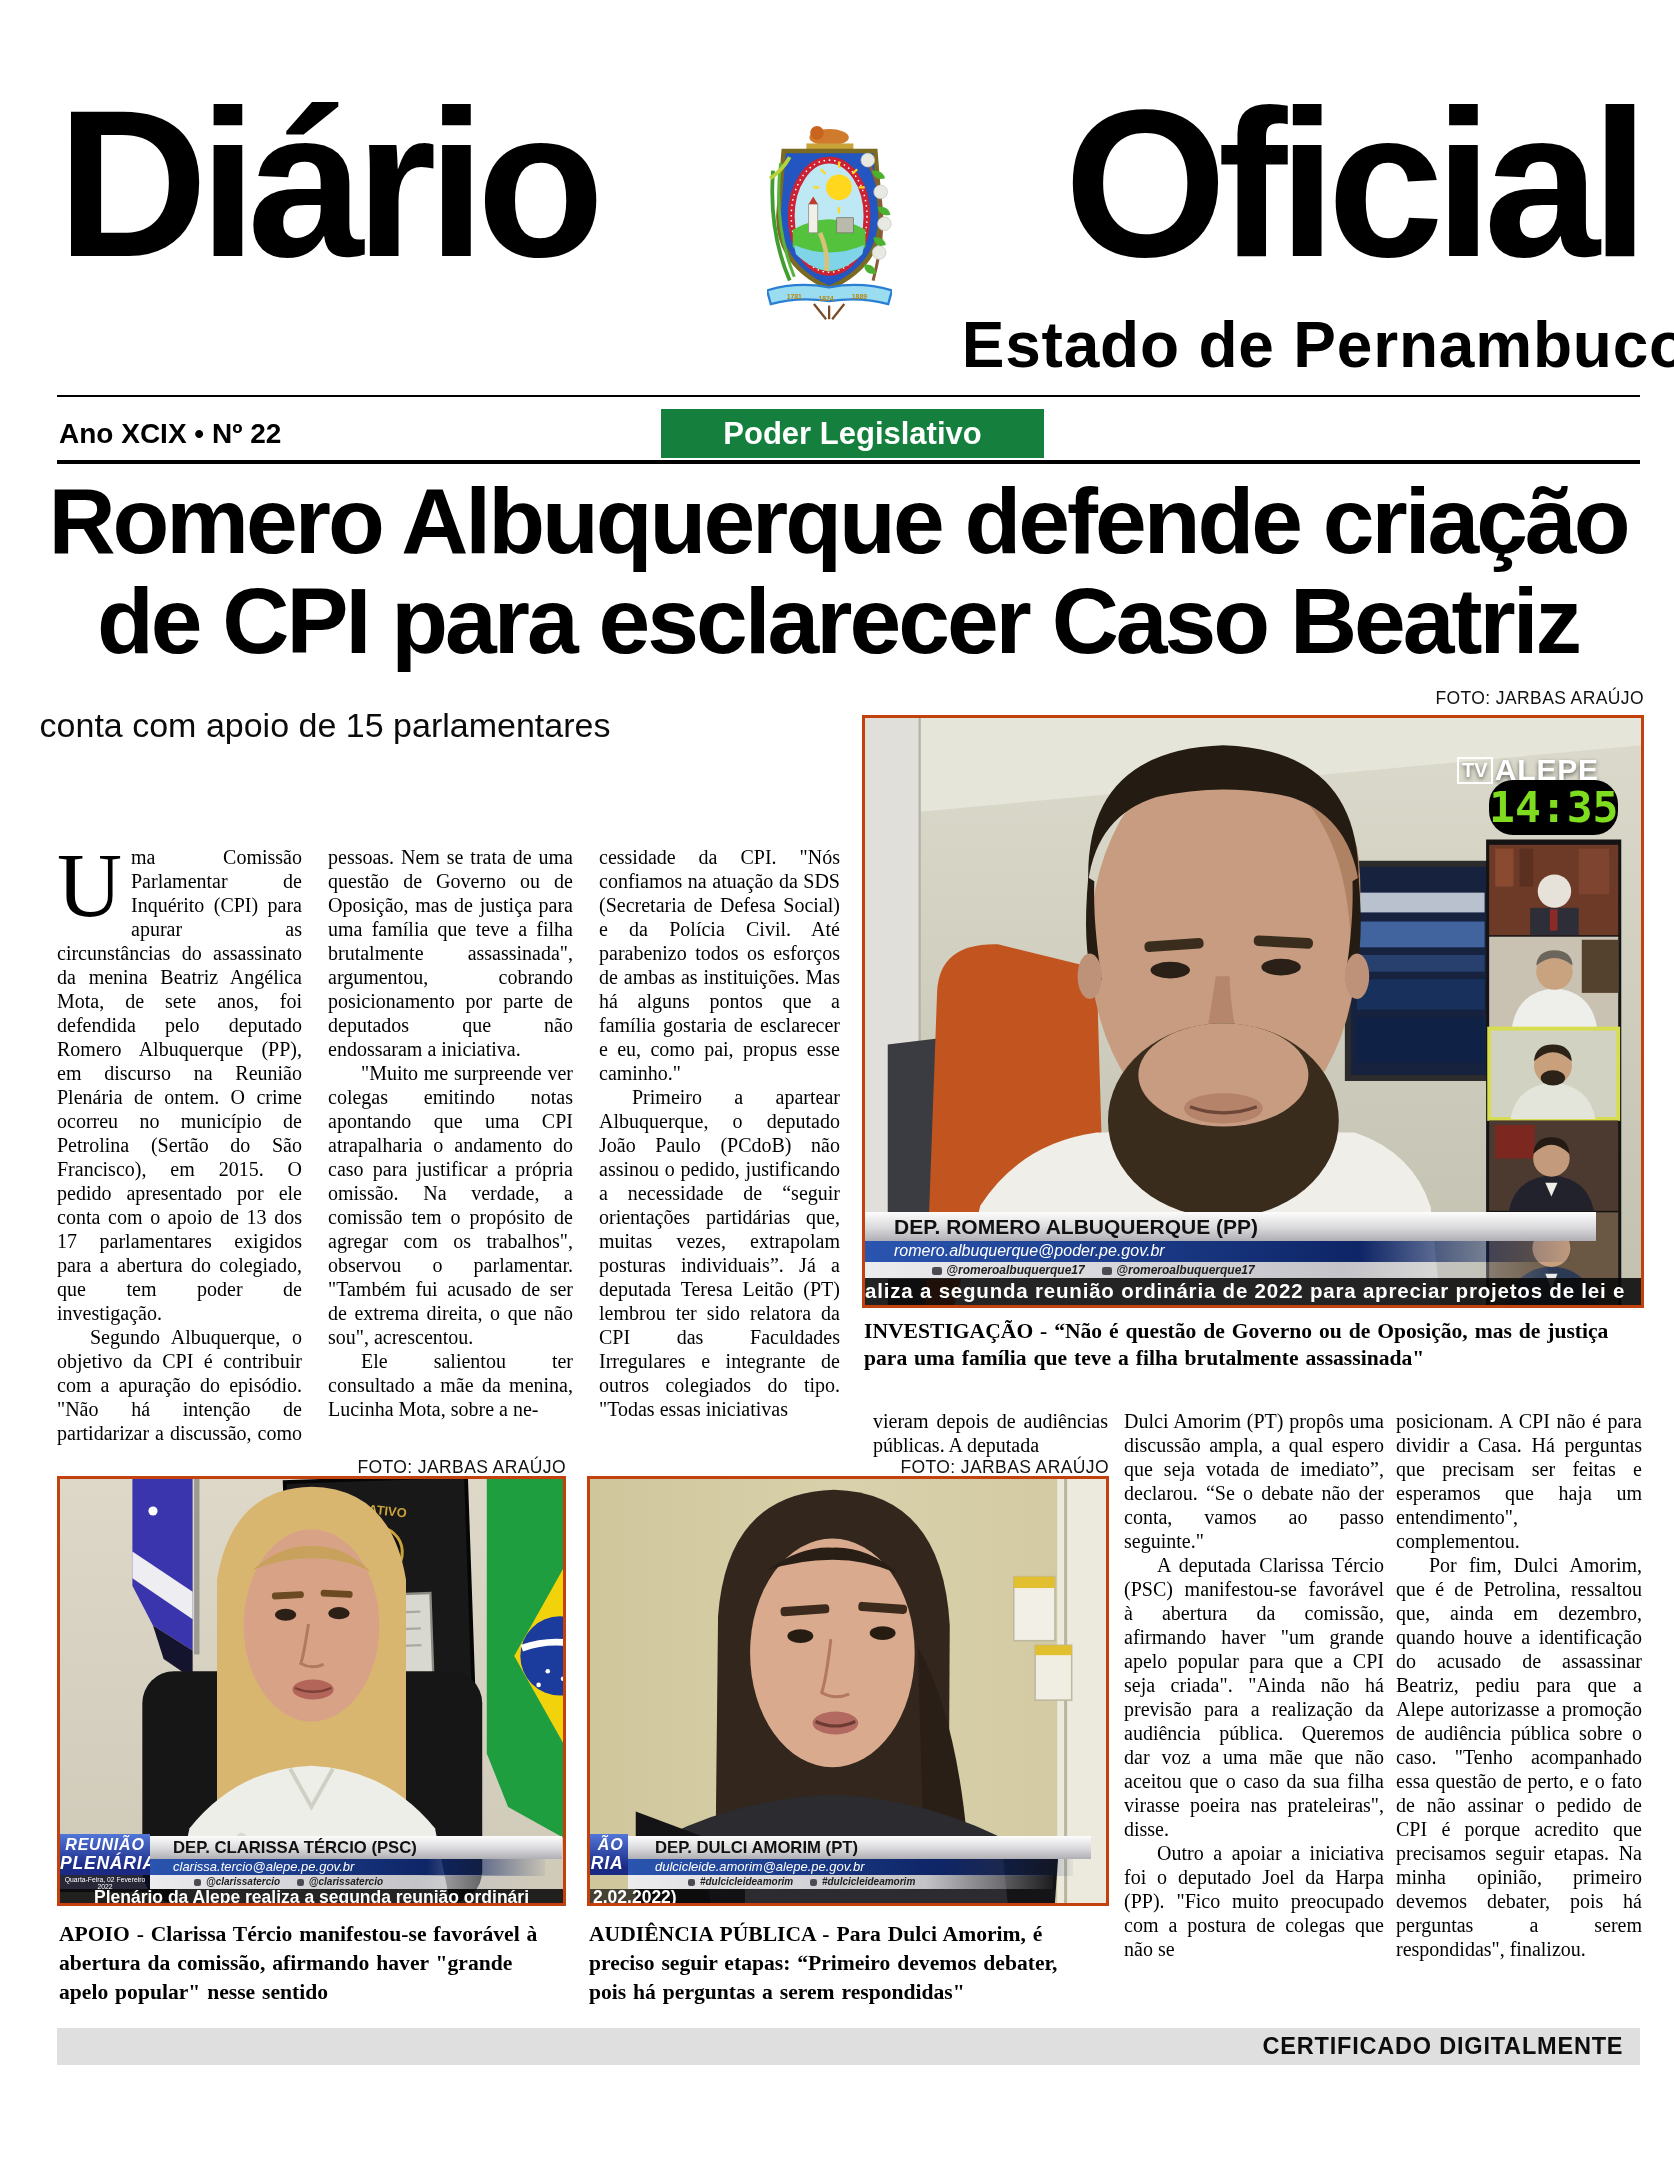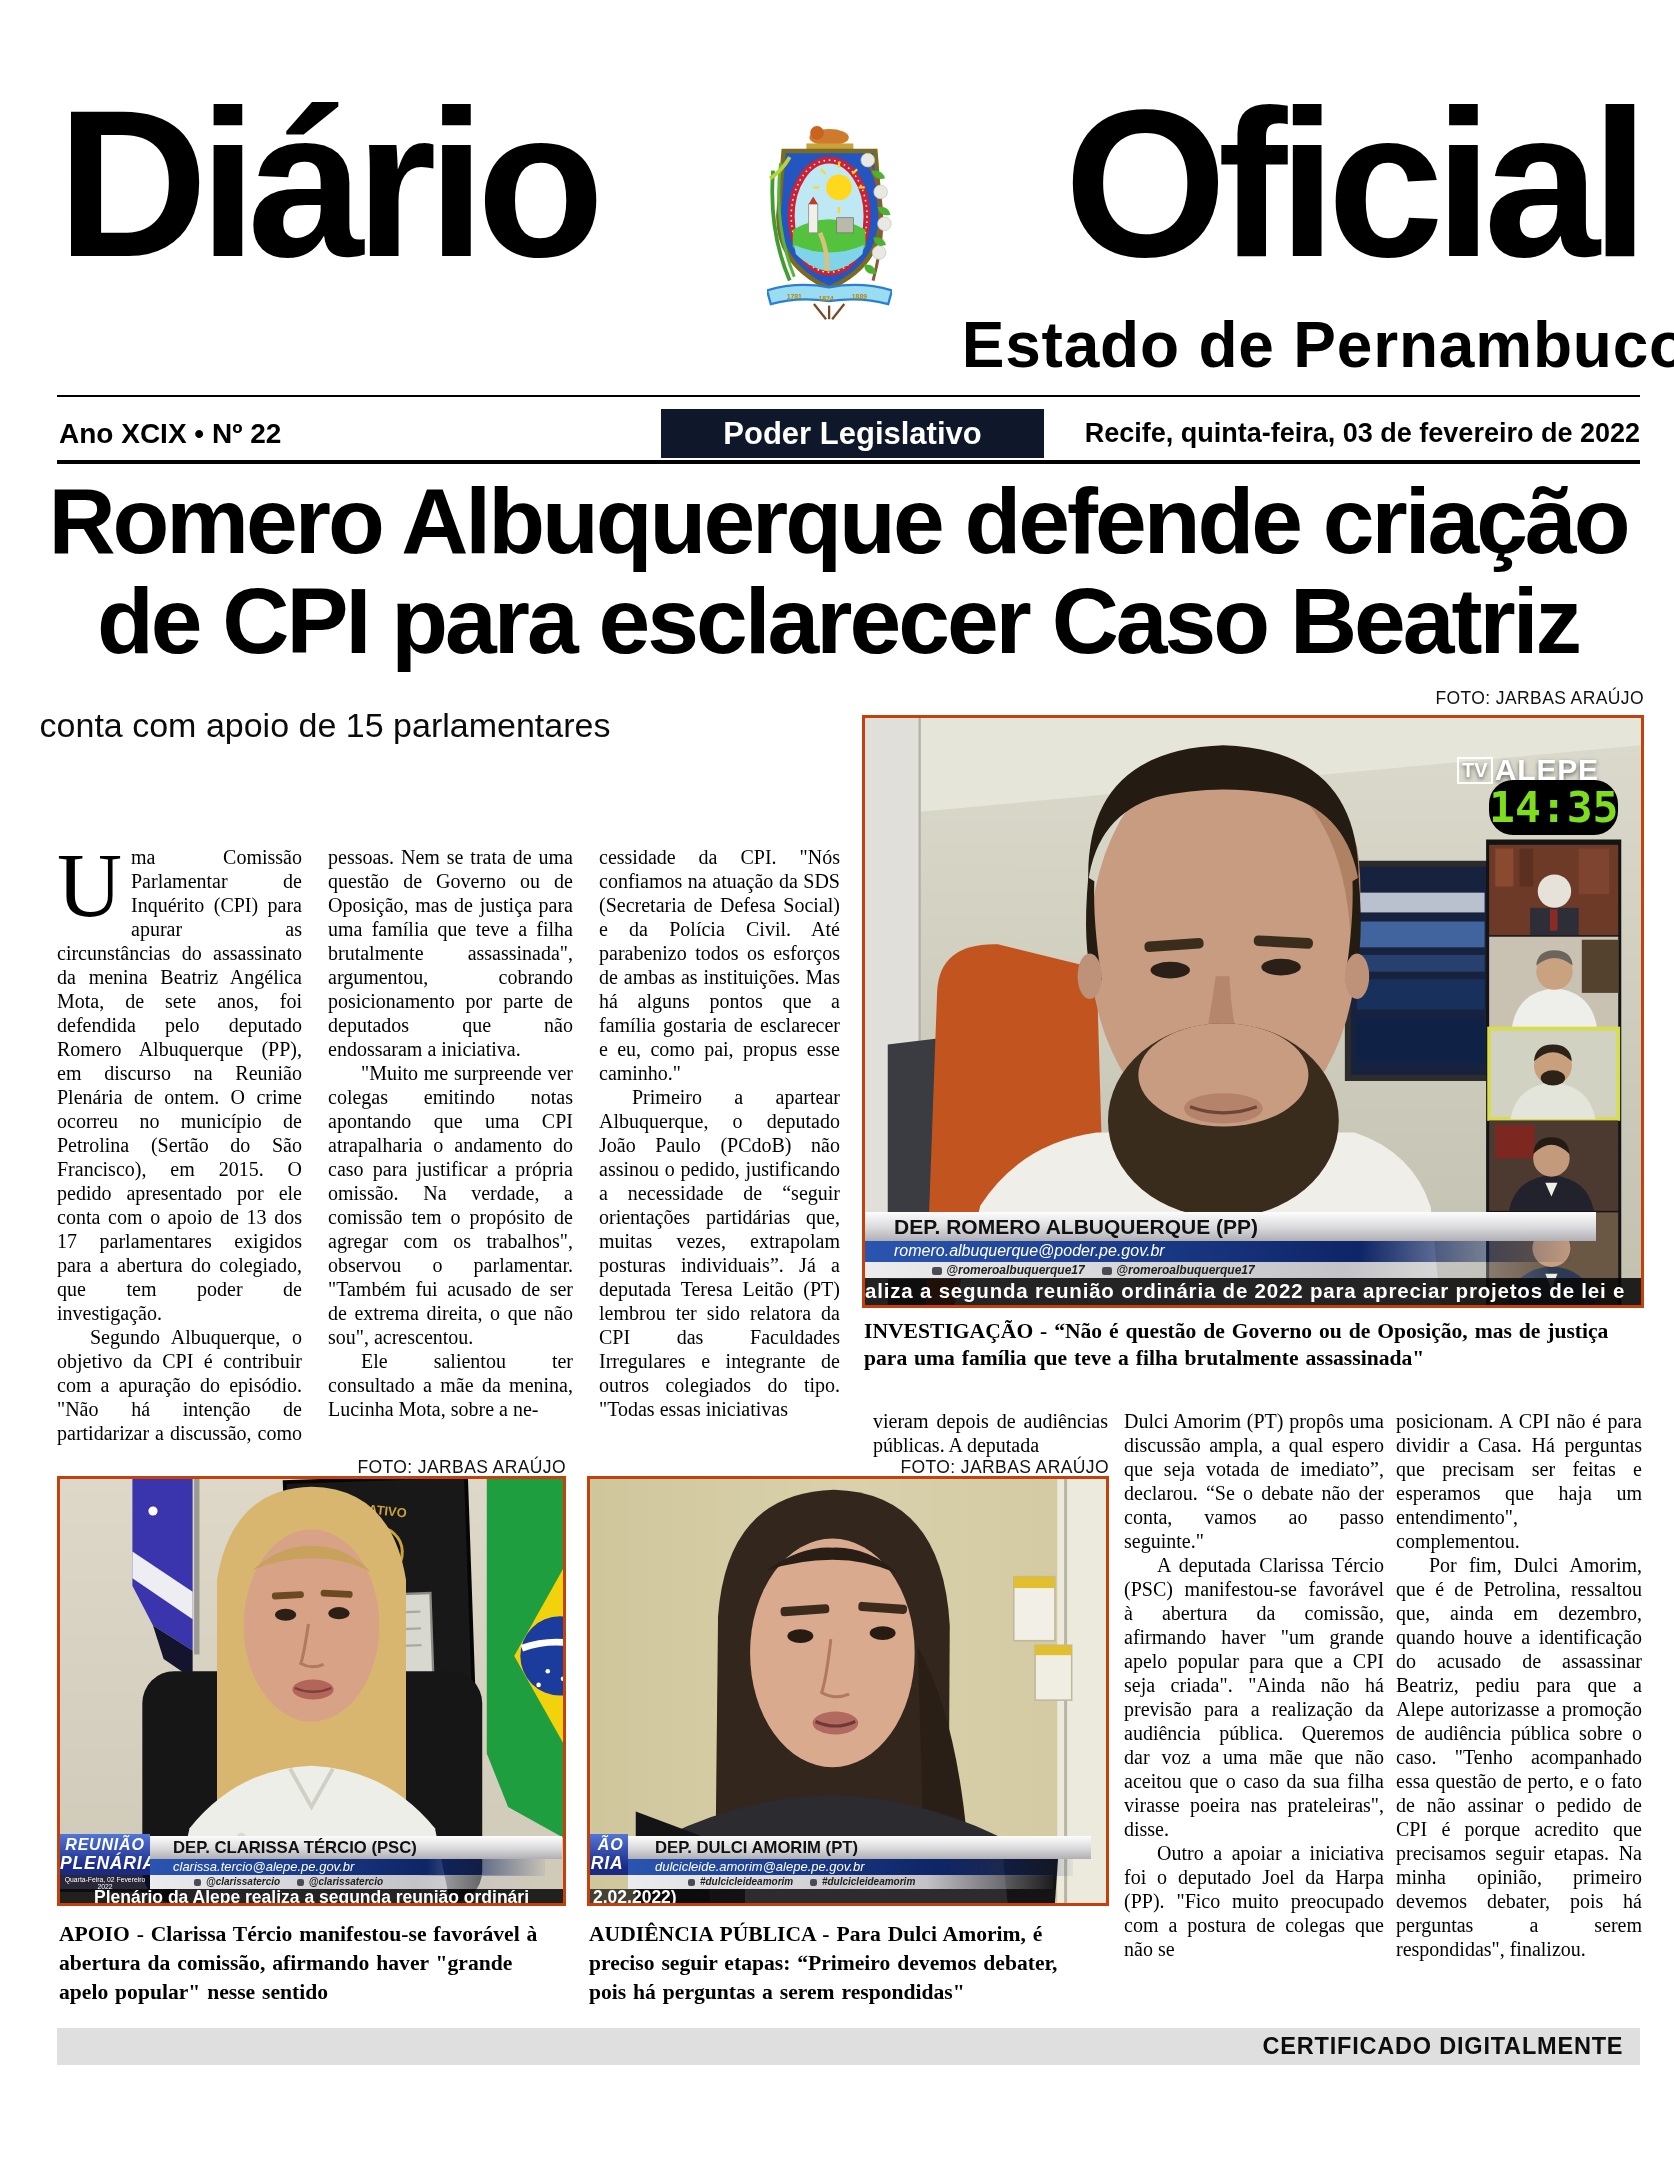--- a/index.html
+++ b/index.html
@@ -9,21 +9,21 @@
   .mast-row{position:absolute;left:57px;top:70px;width:1583px;height:239px;
             display:flex;align-items:flex-start;justify-content:space-between;}
   .mast-word{font-weight:700;font-size:209px;line-height:228px;letter-spacing:-9px;white-space:nowrap;}
   .crest-wrap{margin-top:55px;flex:0 0 auto;}
   .mast-sub{position:absolute;left:0;top:308px;width:1674px;text-align:right;
             font-weight:700;font-size:64px;letter-spacing:0.8px;padding-left:15px;}
   .rule-thin{position:absolute;left:57px;top:395px;width:1583px;height:2.3px;background:#000;}
   .rule-thick{position:absolute;left:57px;top:460px;width:1583px;height:3.8px;background:#000;}
   .edition{position:absolute;left:59px;top:410px;height:47px;line-height:47px;
            font-weight:700;font-size:28px;}
-  .badge{position:absolute;left:661px;top:409px;width:383px;height:49px;background:#0f172a;
+  .badge{position:absolute;left:661px;top:409px;width:383px;height:49px;background:#15803d;
          color:#fff;font-weight:700;font-size:31px;line-height:49px;text-align:center;}
   .dateline{position:absolute;right:34px;top:410px;height:47px;line-height:47px;
             font-weight:700;font-size:27px;}
   
   .headline{position:absolute;left:29px;top:471px;width:1618px;text-align:center;
             font-weight:700;font-size:93px;line-height:100px;letter-spacing:-3px;}
   .headline span{display:block;white-space:nowrap;}
   .subhead{position:absolute;left:21px;top:702px;width:608px;text-align:center;
            font-weight:400;font-size:34px;line-height:47px;color:#0b0b0b;}
   .subhead span{display:block;white-space:nowrap;}
@@ -153,21 +153,20 @@
           <line x1="82" y1="238" x2="82" y2="256"></line>
         </g>
       </svg>
     </div>
     <div class="mast-word">Oficial</div>
   </div>
   <div class="mast-sub">Estado de Pernambuco</div>
   <div class="rule-thin"></div>
   <div class="edition">Ano XCIX • Nº 22</div>
   <div class="badge">Poder Legislativo</div>
-  <div class="dateline">Recife, quinta-feira, 03 de fevereiro de 2022</div>
   <div class="rule-thick"></div>
 
   <h1 class="headline" style="margin:0;">
     <span>Romero Albuquerque defende criação</span>
     <span>de CPI para esclarecer Caso Beatriz</span>
   </h1>
   <div class="subhead">
     <span>conta com apoio de 15 parlamentares</span>
   </div>
 

